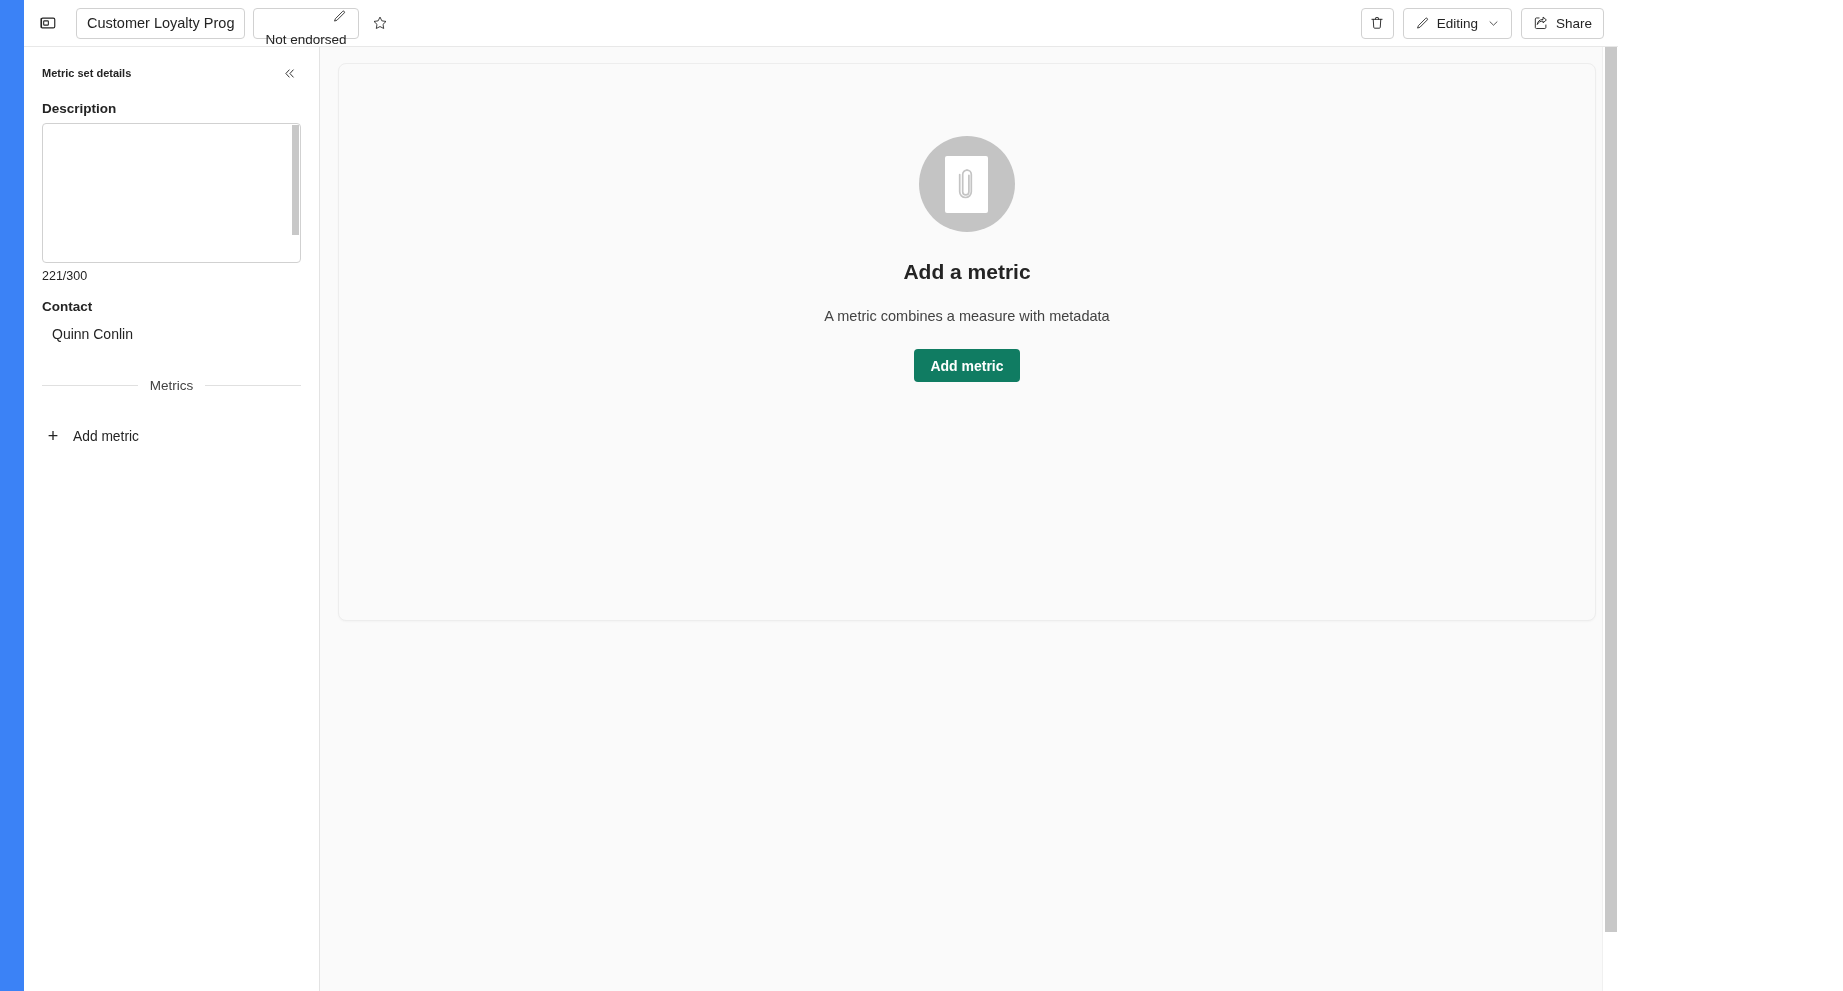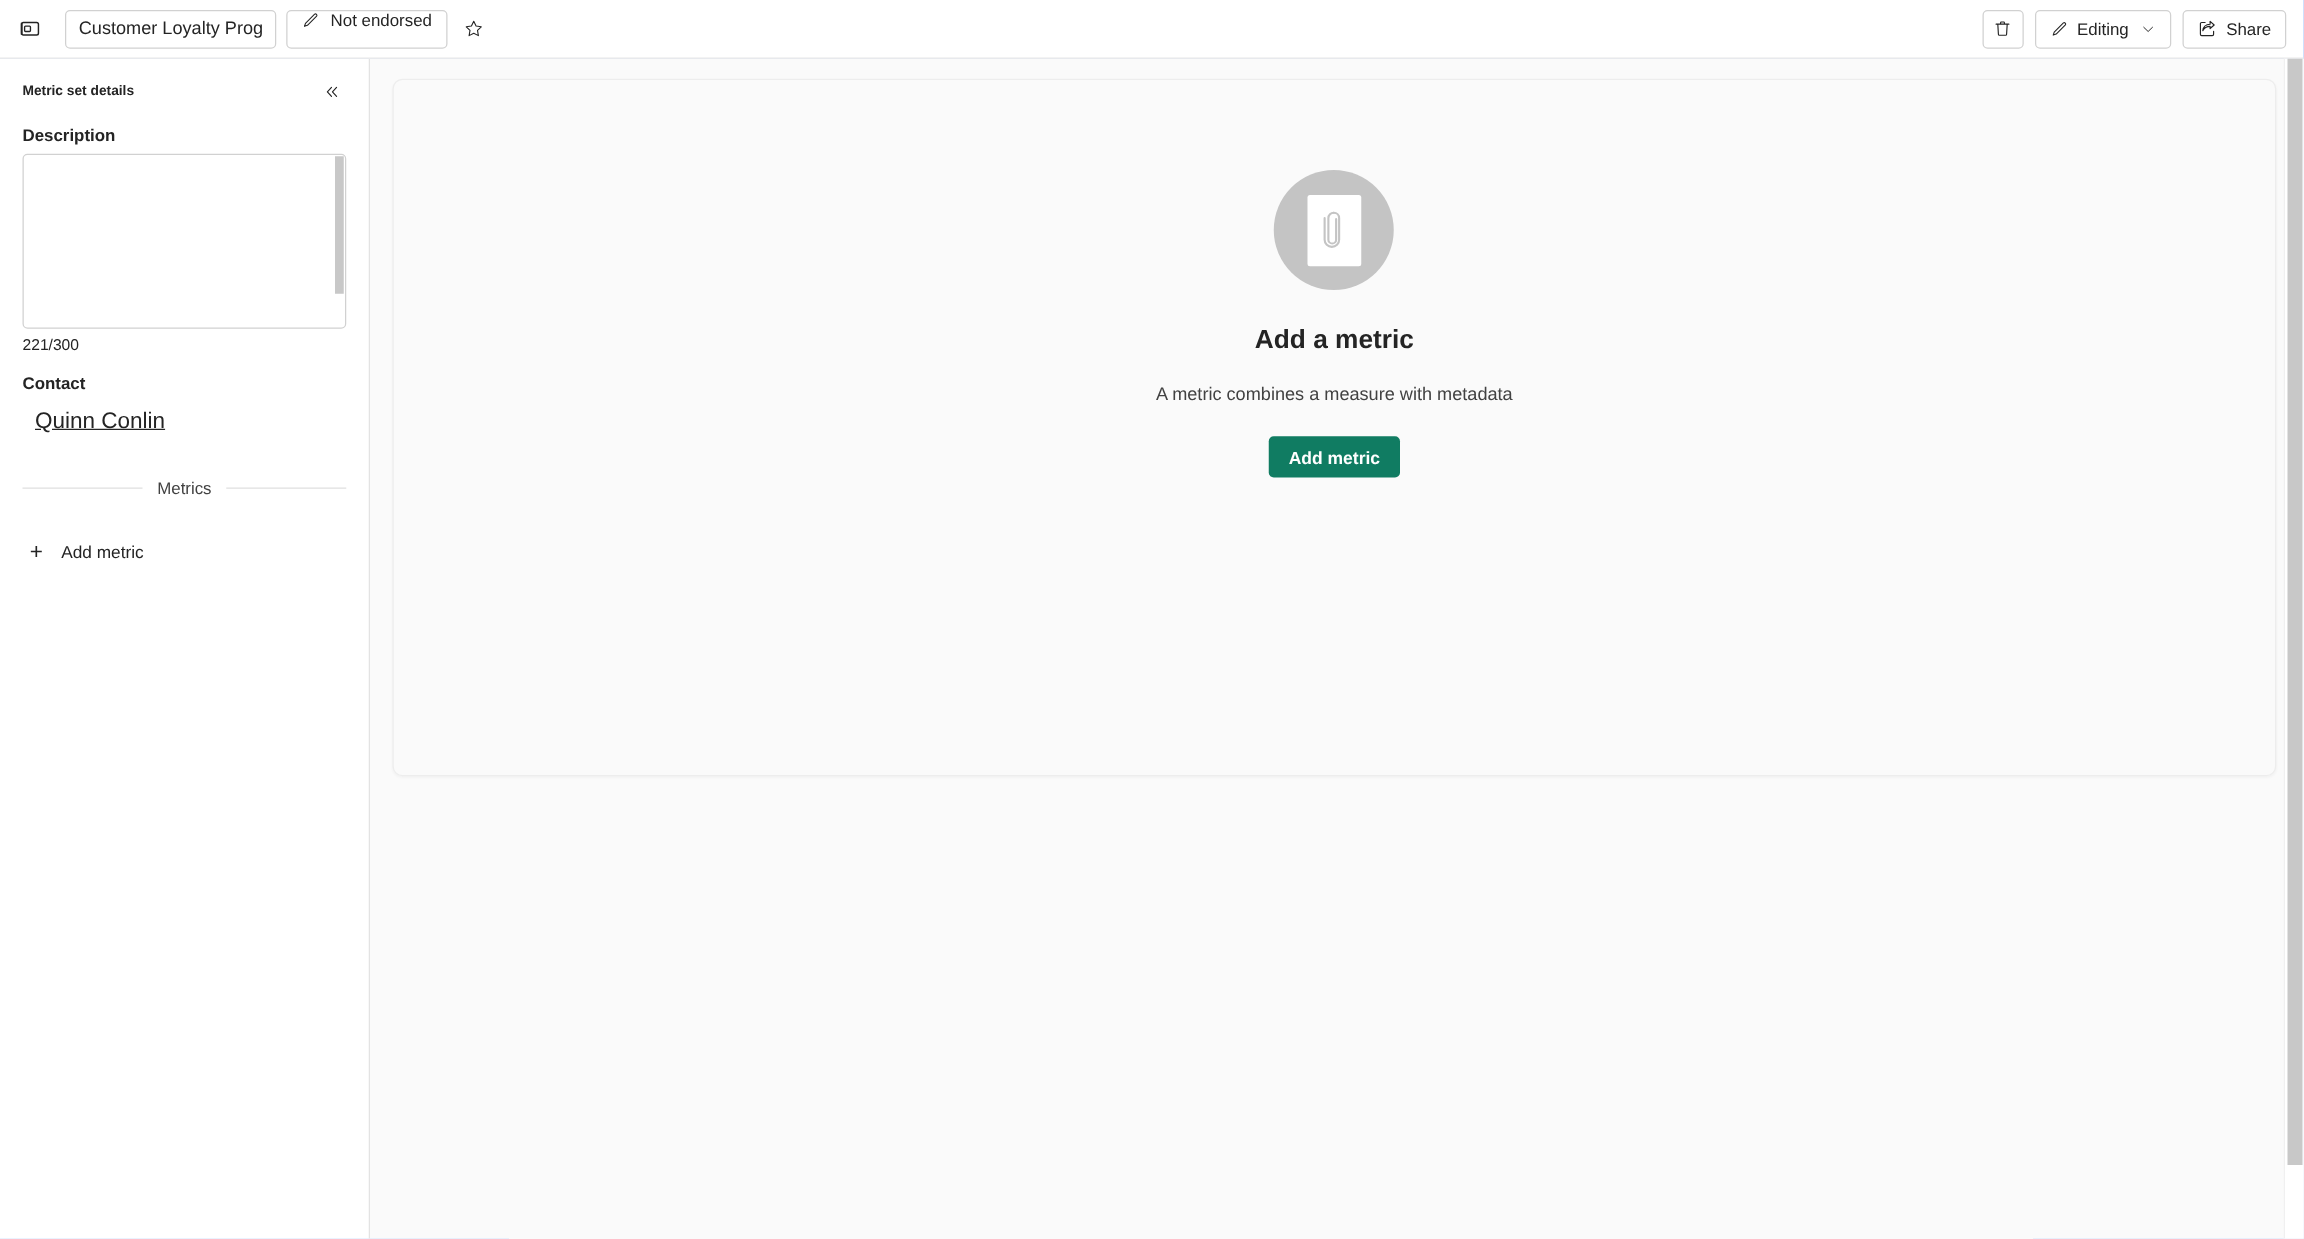--- a/index.html
+++ b/index.html
@@ -8,26 +8,27 @@
     width: 1843px;
     height: 991px;
     overflow: hidden;
     background: #ffffff;
     font-family: "Segoe UI", "Liberation Sans", sans-serif;
     color: #242424;
     -webkit-font-smoothing: antialiased;
   }
 
   .app {
-    width: 1843px;
+    width: 1618px;
     height: 991px;
     display: flex;
     flex-direction: column;
     position: relative;
     background: #3b82f6;
+    padding-left: 24px;
   }
 
   
   .header {
     height: 47px;
     min-height: 47px;
     background: #ffffff;
     border-bottom: 1px solid #e8e8e8;
     display: flex;
     align-items: center;
@@ -69,30 +70,31 @@
     cursor: text;
     white-space: nowrap;
     overflow: hidden;
     max-width: 178px;
   }
 
   .endorse-btn {
     margin-left: 8px;
     height: 31px;
     display: flex;
-    align-items: flex-start;
+    align-items: flex-end;
     gap: 8px;
     padding: 0 11px;
     border: 1px solid #d1d1d1;
     border-radius: 4px;
     background: #ffffff;
     font-size: 13.5px;
     color: #242424;
     cursor: pointer;
     white-space: nowrap;
+    flex-direction: column;
   }
 
   .star-btn {
     margin-left: 6px;
     width: 30px;
     height: 30px;
     display: flex;
     align-items: center;
     justify-content: center;
     background: transparent;
@@ -224,24 +226,23 @@
   }
 
   .char-count {
     font-size: 12.5px;
     color: #242424;
     margin-top: 6px;
     margin-bottom: 16px;
   }
 
   .contact-value {
-    font-size: 18px;
+    font-size: 14px;
     color: #242424;
     padding: 5px 0 0 10px;
-    text-decoration: underline;
   }
 
   .metrics-divider {
     display: flex;
     align-items: center;
     gap: 10px;
     margin-top: 36px;
     margin-bottom: 0;
   }
   .metrics-divider .line {

